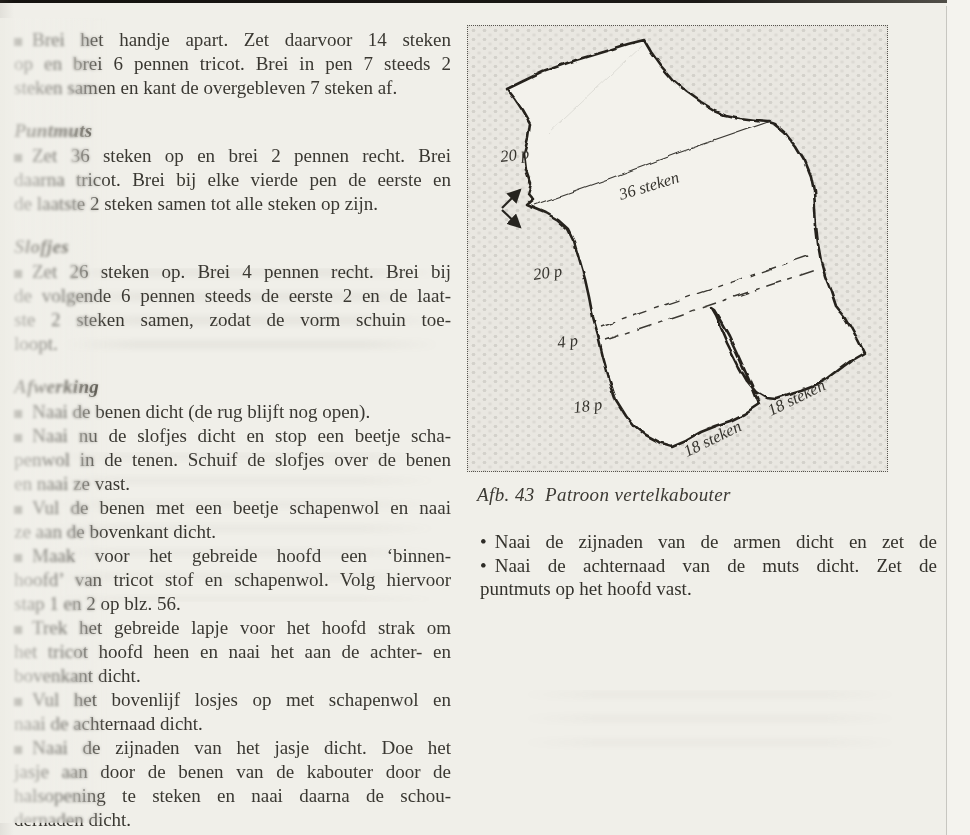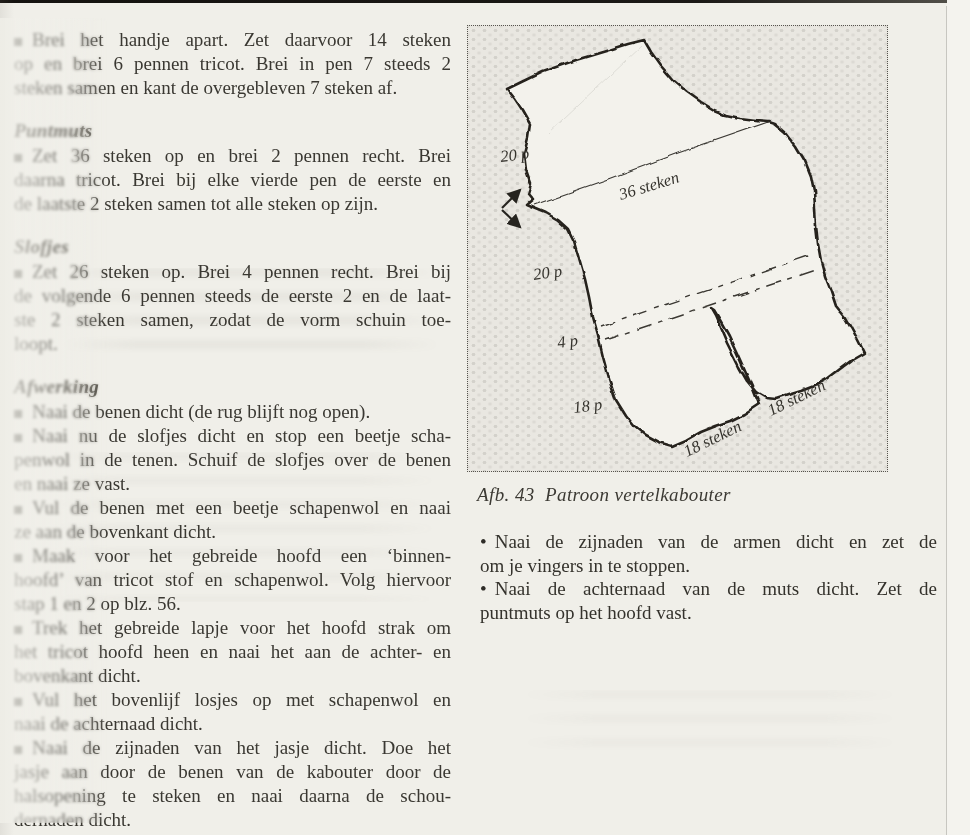--- a/index.html
+++ b/index.html
@@ -187,21 +187,20 @@
     <text class="svg-label" transform="translate(106,387) rotate(-7)">18 p</text>
     <text class="svg-label" transform="translate(219,431) rotate(-26)">18 steken</text>
     <text class="svg-label" transform="translate(303,390) rotate(-26)">18 steken</text>
   </svg>
 </div>
 <div id="figure-caption">Afb. 43  Patroon vertelkabouter</div>
 
 <div id="right-col" class="col">
     <div class="para">
       <div class="line"><span class="bullet rd">•</span>Naai de zijnaden van de armen dicht en zet de</div>
-      <div class="line last">om je vingers in te stoppen.</div>
     </div>
     <div class="para">
       <div class="line"><span class="bullet rd">•</span>Naai de achternaad van de muts dicht. Zet de</div>
       <div class="line last">puntmuts op het hoofd vast.</div>
     </div>
   </div>
 
 <div class="ghost-overlay"></div>
 
 </body></html>

